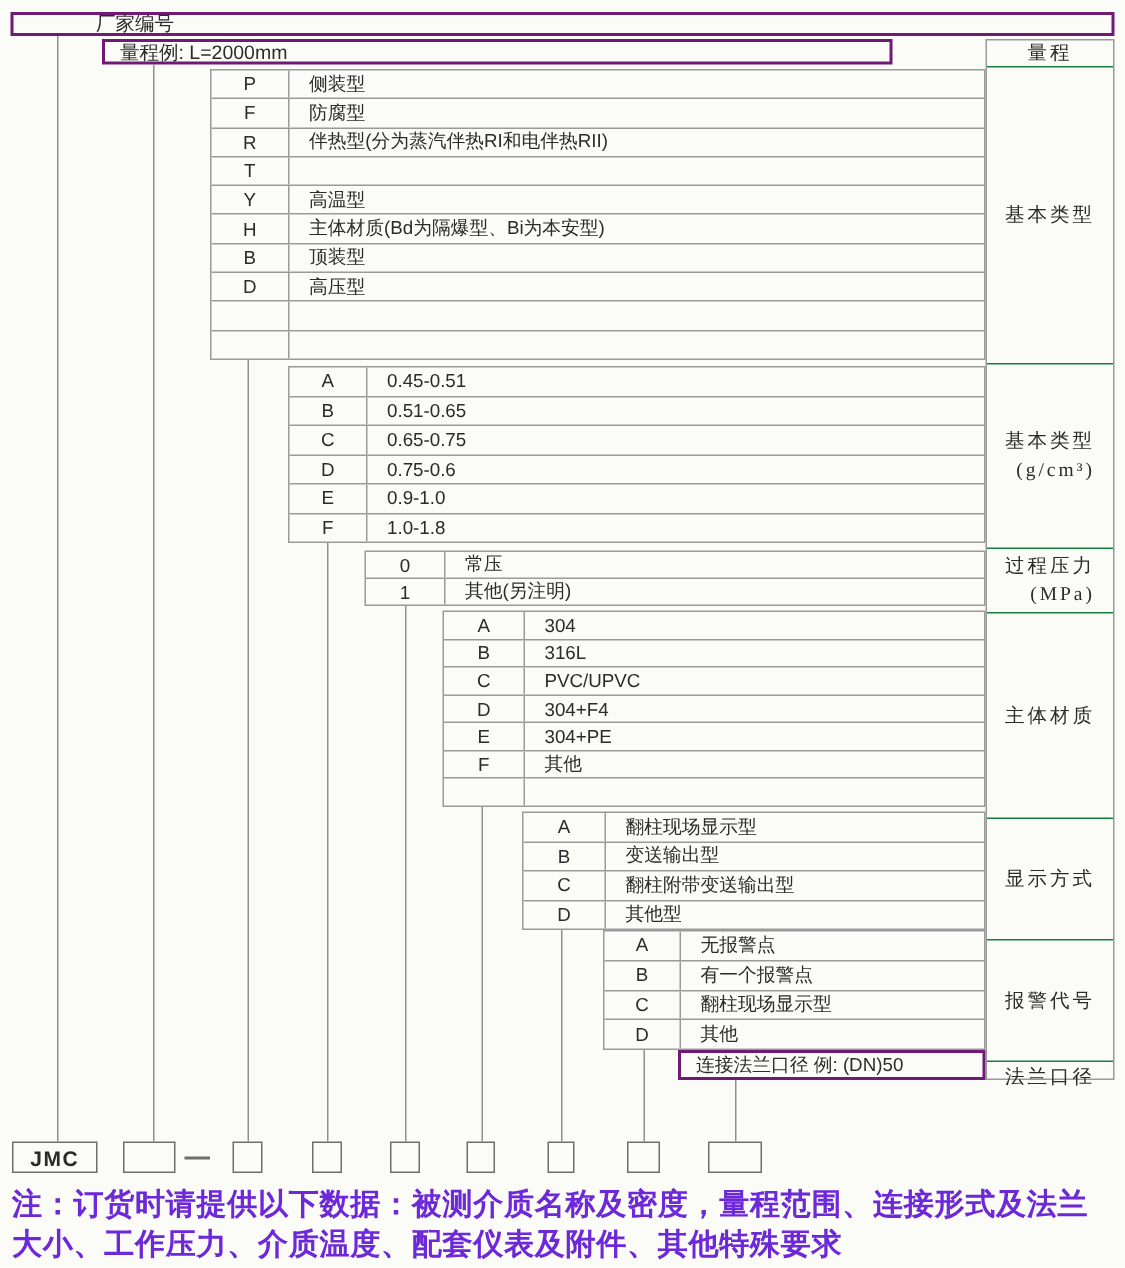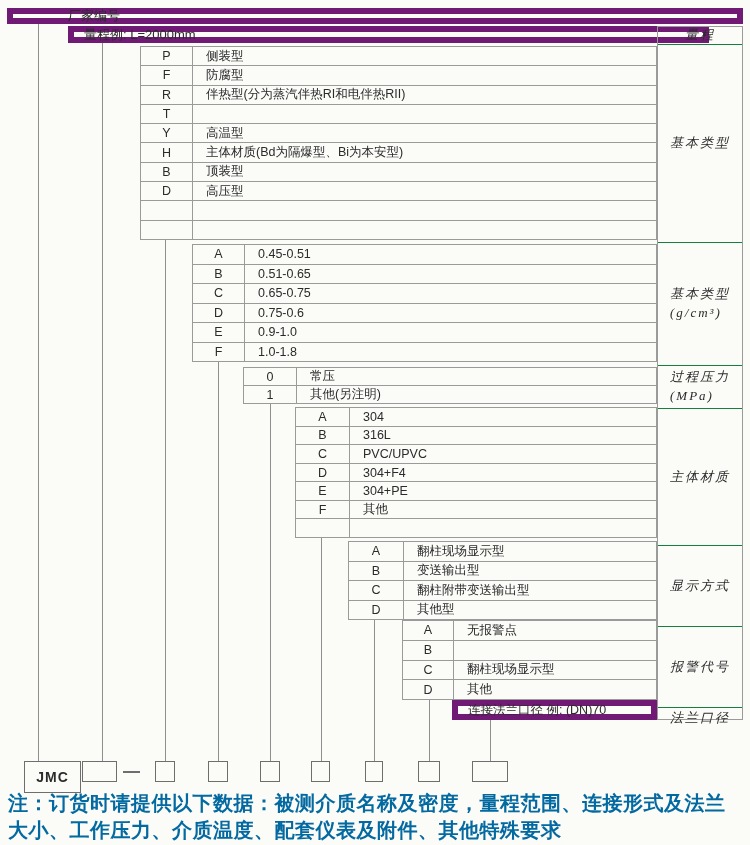--- a/index.html
+++ b/index.html
@@ -1,49 +1,49 @@
 <!DOCTYPE html>
 <html><head>
 <meta charset="utf-8">
 <style>
   html,body{margin:0;padding:0;background:#ffffff;}
   .canvas{
     position:relative;width:750px;height:845px;background:#fbfbf8;overflow:hidden;
     font-family:"Liberation Sans","DejaVu Sans",sans-serif;color:#2b2b2b;
   }
   .abs{position:absolute;box-sizing:border-box;}
-  .gridbox{border:6px solid #701a75;background:#fbfbf8;}
+  .gridbox{border:2px solid #701a75;background:#fbfbf8;}
   .toprow{display:flex;align-items:center;font-size:13px;}
   .sec-table{display:flex;flex-direction:column;border:1px solid #9a9a9a;}
   .sec-row{flex:1;display:flex;align-items:stretch;min-height:0;}
   .sec-row + .sec-row{border-top:1px solid #9a9a9a;}
   .code-cell{display:flex;align-items:center;justify-content:center;
     border-right:1px solid #9a9a9a;font-size:12.5px;}
   .desc-cell{display:flex;align-items:center;padding-left:13px;font-size:12.5px;flex:1;}
   .label-col{border:1px solid #9a9a9a;display:flex;flex-direction:column;}
-  .label-cell{display:flex;align-items:center;justify-content:center;text-align:left;
+  .label-cell{display:flex;align-items:center;justify-content:center;text-align:right;
     font-family:"Liberation Serif","DejaVu Serif",serif;font-size:13px;letter-spacing:2px;
-    white-space:pre-line;line-height:1.45;font-style:italic;}
+    white-space:pre-line;line-height:1.45;}
   .label-cell + .label-cell{border-top:1px solid #15803d;}
   .vline{width:1px;background:#8f8f8f;}
   .code-box{border:1.5px solid #6e6e6e;background:#fbfbf8;display:flex;align-items:center;justify-content:center;}
   .dash{height:2px;background:#6e6e6e;}
   .jmc-text{font-weight:bold;font-size:14px;letter-spacing:1px;}
   .note{font-weight:bold;font-size:20px;line-height:27px;letter-spacing:0.5px;}
 </style>
 </head>
 <body>
 
 <div class="canvas">
 
   <div class="abs gridbox toprow" style="left:7px;top:8px;width:736px;height:16px;">
     <span style="padding-left:55px;">厂家编号</span>
   </div>
 
-  <div class="abs gridbox toprow" style="left:68px;top:26px;width:641px;height:17px;">
+  <div class="abs gridbox toprow" style="left:68px;top:26px;width:527px;height:17px;">
     <span style="padding-left:10px;">量程例: L=2000mm</span>
   </div>
 
   <div id="label-col" class="abs label-col" style="left:657px;top:26px;width:86px;height:694px;">
       <div class="label-cell" style="height: 17px; flex: 0 0 auto;">量程</div>
       <div class="label-cell" style="height: 197px; flex: 0 0 auto;">基本类型</div>
       <div class="label-cell" style="height: 122px; flex: 0 0 auto;">基本类型
 (g/cm³)</div>
       <div class="label-cell" style="height: 42px; flex: 0 0 auto;">过程压力
 (MPa)</div>
@@ -179,61 +179,62 @@
           <div class="desc-cell">其他型</div>
         </div>
       </div>
       <div class="abs sec-table" style="left: 402px; top: 620px; width: 255px; height: 80px;">
         <div class="sec-row">
           <div class="code-cell" style="width: 50px;">A</div>
           <div class="desc-cell">无报警点</div>
         </div>
         <div class="sec-row">
           <div class="code-cell" style="width: 50px;">B</div>
+          <div class="desc-cell">有一个报警点</div>
         </div>
         <div class="sec-row">
           <div class="code-cell" style="width: 50px;">C</div>
           <div class="desc-cell">翻柱现场显示型</div>
         </div>
         <div class="sec-row">
           <div class="code-cell" style="width: 50px;">D</div>
           <div class="desc-cell">其他</div>
         </div>
       </div>
     </div>
 
   <div class="abs gridbox" style="left:452px;top:700px;width:205px;height:20px;display:flex;align-items:center;">
-    <span style="padding-left:10px;font-size:12.5px;">连接法兰口径 例: (DN)70</span>
+    <span style="padding-left:10px;font-size:12.5px;">连接法兰口径 例: (DN)50</span>
   </div>
 
   <div id="lines">
       <div class="abs vline" style="left: 38px; top: 24px; height: 737px;"></div>
       <div class="abs vline" style="left: 102px; top: 43px; height: 718px;"></div>
       <div class="abs vline" style="left: 165px; top: 240px; height: 521px;"></div>
       <div class="abs vline" style="left: 218px; top: 362px; height: 399px;"></div>
       <div class="abs vline" style="left: 270px; top: 404px; height: 357px;"></div>
       <div class="abs vline" style="left: 321px; top: 538px; height: 223px;"></div>
       <div class="abs vline" style="left: 374px; top: 620px; height: 141px;"></div>
       <div class="abs vline" style="left: 429px; top: 700px; height: 61px;"></div>
       <div class="abs vline" style="left: 490px; top: 720px; height: 41px;"></div>
     </div>
 
-  <div class="abs code-box" style="left:24px;top:761px;width:57px;height:32px;">
+  <div class="abs code-box" style="left:8px;top:761px;width:57px;height:21px;">
     <span class="jmc-text">JMC</span>
   </div>
   <div id="code-boxes">
       <div class="abs code-box" style="left: 82px; top: 761px; width: 35px; height: 21px;"></div>
       <div class="abs code-box" style="left: 155px; top: 761px; width: 20px; height: 21px;"></div>
       <div class="abs code-box" style="left: 208px; top: 761px; width: 20px; height: 21px;"></div>
       <div class="abs code-box" style="left: 260px; top: 761px; width: 20px; height: 21px;"></div>
       <div class="abs code-box" style="left: 311px; top: 761px; width: 19px; height: 21px;"></div>
       <div class="abs code-box" style="left: 365px; top: 761px; width: 18px; height: 21px;"></div>
       <div class="abs code-box" style="left: 418px; top: 761px; width: 22px; height: 21px;"></div>
       <div class="abs code-box" style="left: 472px; top: 761px; width: 36px; height: 21px;"></div>
     </div>
   <div class="abs dash" style="left:123px;top:771px;width:17px;"></div>
 
-  <div class="abs note" style="left: 8px; top: 790px; width: 740px; color: #0369a1;">
+  <div class="abs note" style="left: 8px; top: 790px; width: 740px; color: #6d28d9;">
     <div>注：订货时请提供以下数据：被测介质名称及密度，量程范围、连接形式及法兰</div>
     <div>大小、工作压力、介质温度、配套仪表及附件、其他特殊要求</div>
   </div>
 
 </div>
 
 </body></html>

